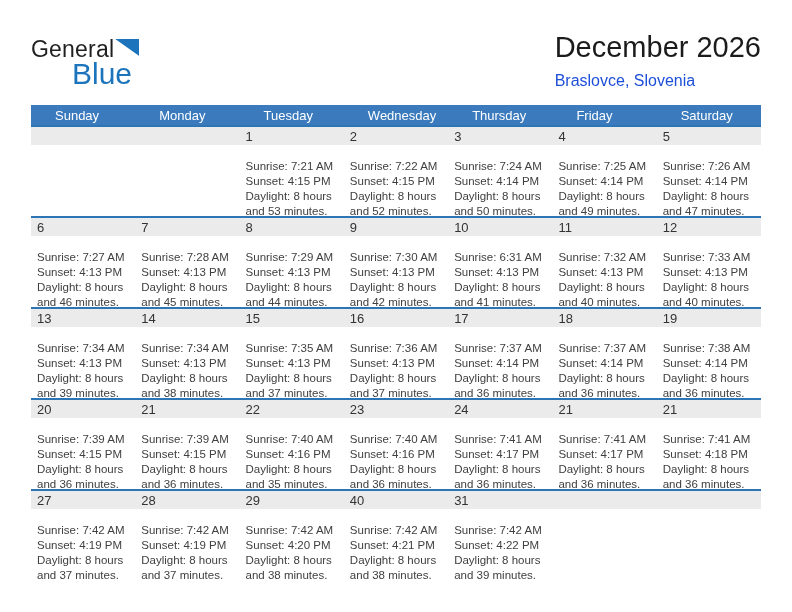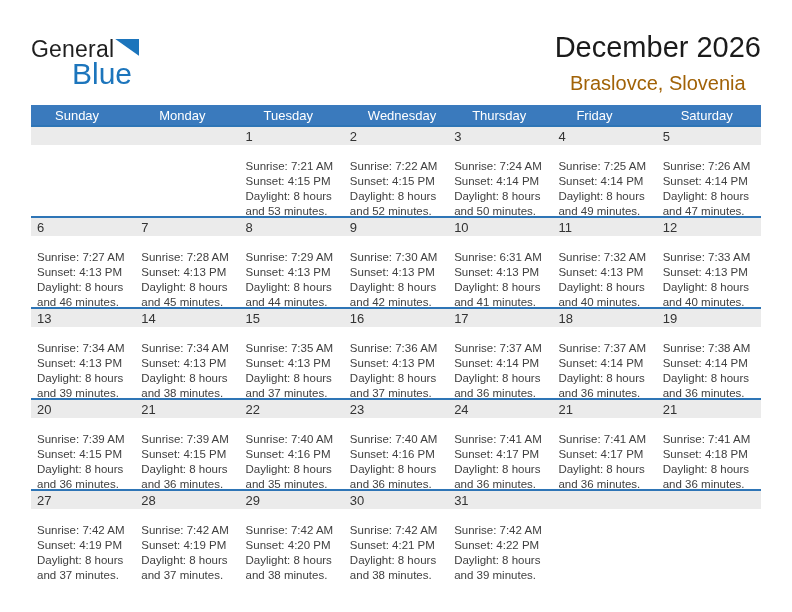--- a/index.html
+++ b/index.html
@@ -24,23 +24,23 @@
   }
   .logo-tri {
     width: 24px; height: 17px; margin-top: 1px; margin-left: 1px;
     background: var(--brand-blue, #1c75bc);
     clip-path: polygon(0 0, 100% 0, 100% 100%);
   }
   .logo-blue {
     font-size: 30px; color: var(--brand-blue, #1c75bc);
     margin-left: 41px; margin-top: -2px;
   }
-  .titles { text-align: center; margin-left: 16px; }
+  .titles { text-align: left; margin-left: 16px; }
   .title { font-size: 29px; color: #1b1b1b; line-height: 34px; }
-  .subtitle { font-size: 20px; color: #a16207; margin-top: 8px; }
+  .subtitle { font-size: 16px; color: #1d4ed8; margin-top: 8px; }
 
   
   .cal { position: absolute; left: 31px; top: 105px; width: 730px; }
   .cal-header {
     display: grid; grid-template-columns: repeat(7, 1fr);
     background: var(--header-bar, #3a7abd);
     height: 20px; align-items: center;
   }
   .dhcell {
     color: #ffffff; font-size: 13px; padding-left: 24px;
@@ -296,21 +296,21 @@
               <div class="line">Daylight: 8 hours</div>
               <div class="line">and 36 minutes.</div>
             </div>
           </div>
   </div>
         <div class="week">
     <div class="strip">
             <div class="numcell">27</div>
             <div class="numcell">28</div>
             <div class="numcell">29</div>
-            <div class="numcell">30</div>
+            <div class="numcell">40</div>
             <div class="numcell">31</div>
             <div class="numcell"></div>
             <div class="numcell"></div>
           </div>
     <div class="wbody">
             <div class="detailcell">
               <div class="line">Sunrise: 7:42 AM</div>
               <div class="line">Sunset: 4:19 PM</div>
               <div class="line">Daylight: 8 hours</div>
               <div class="line">and 37 minutes.</div>

